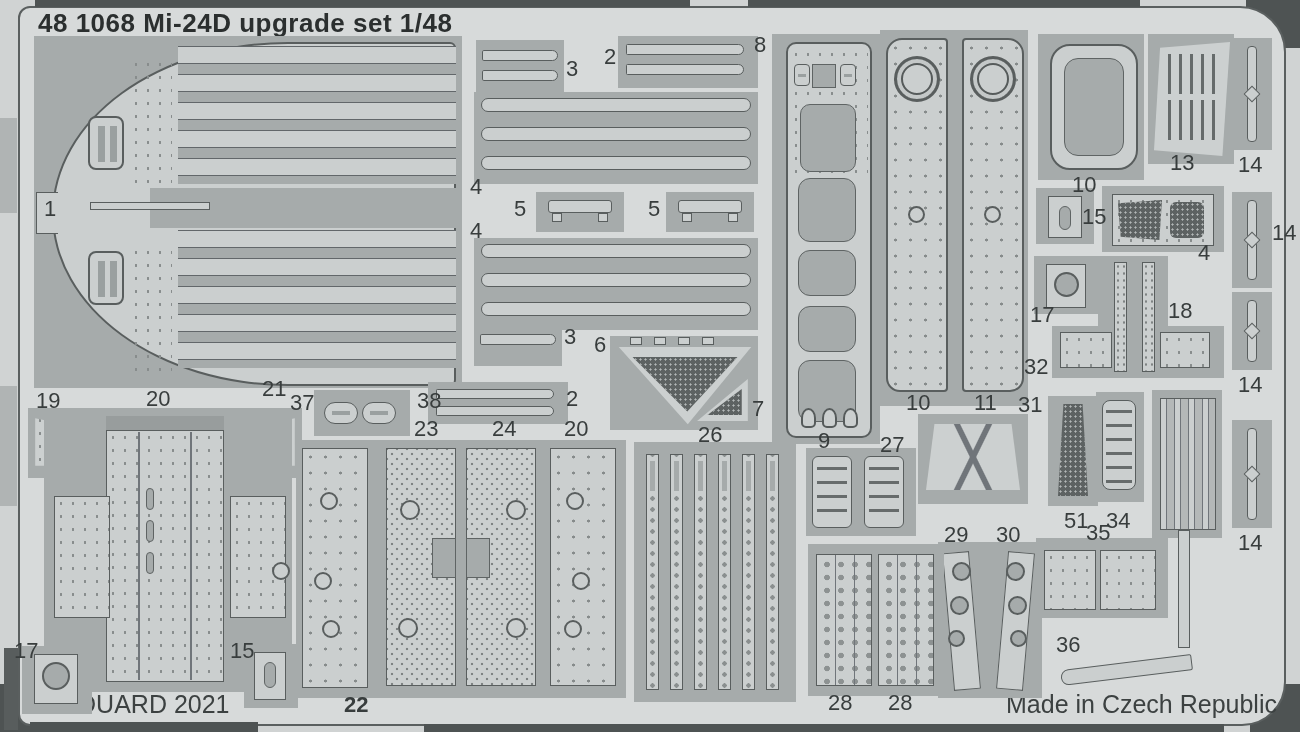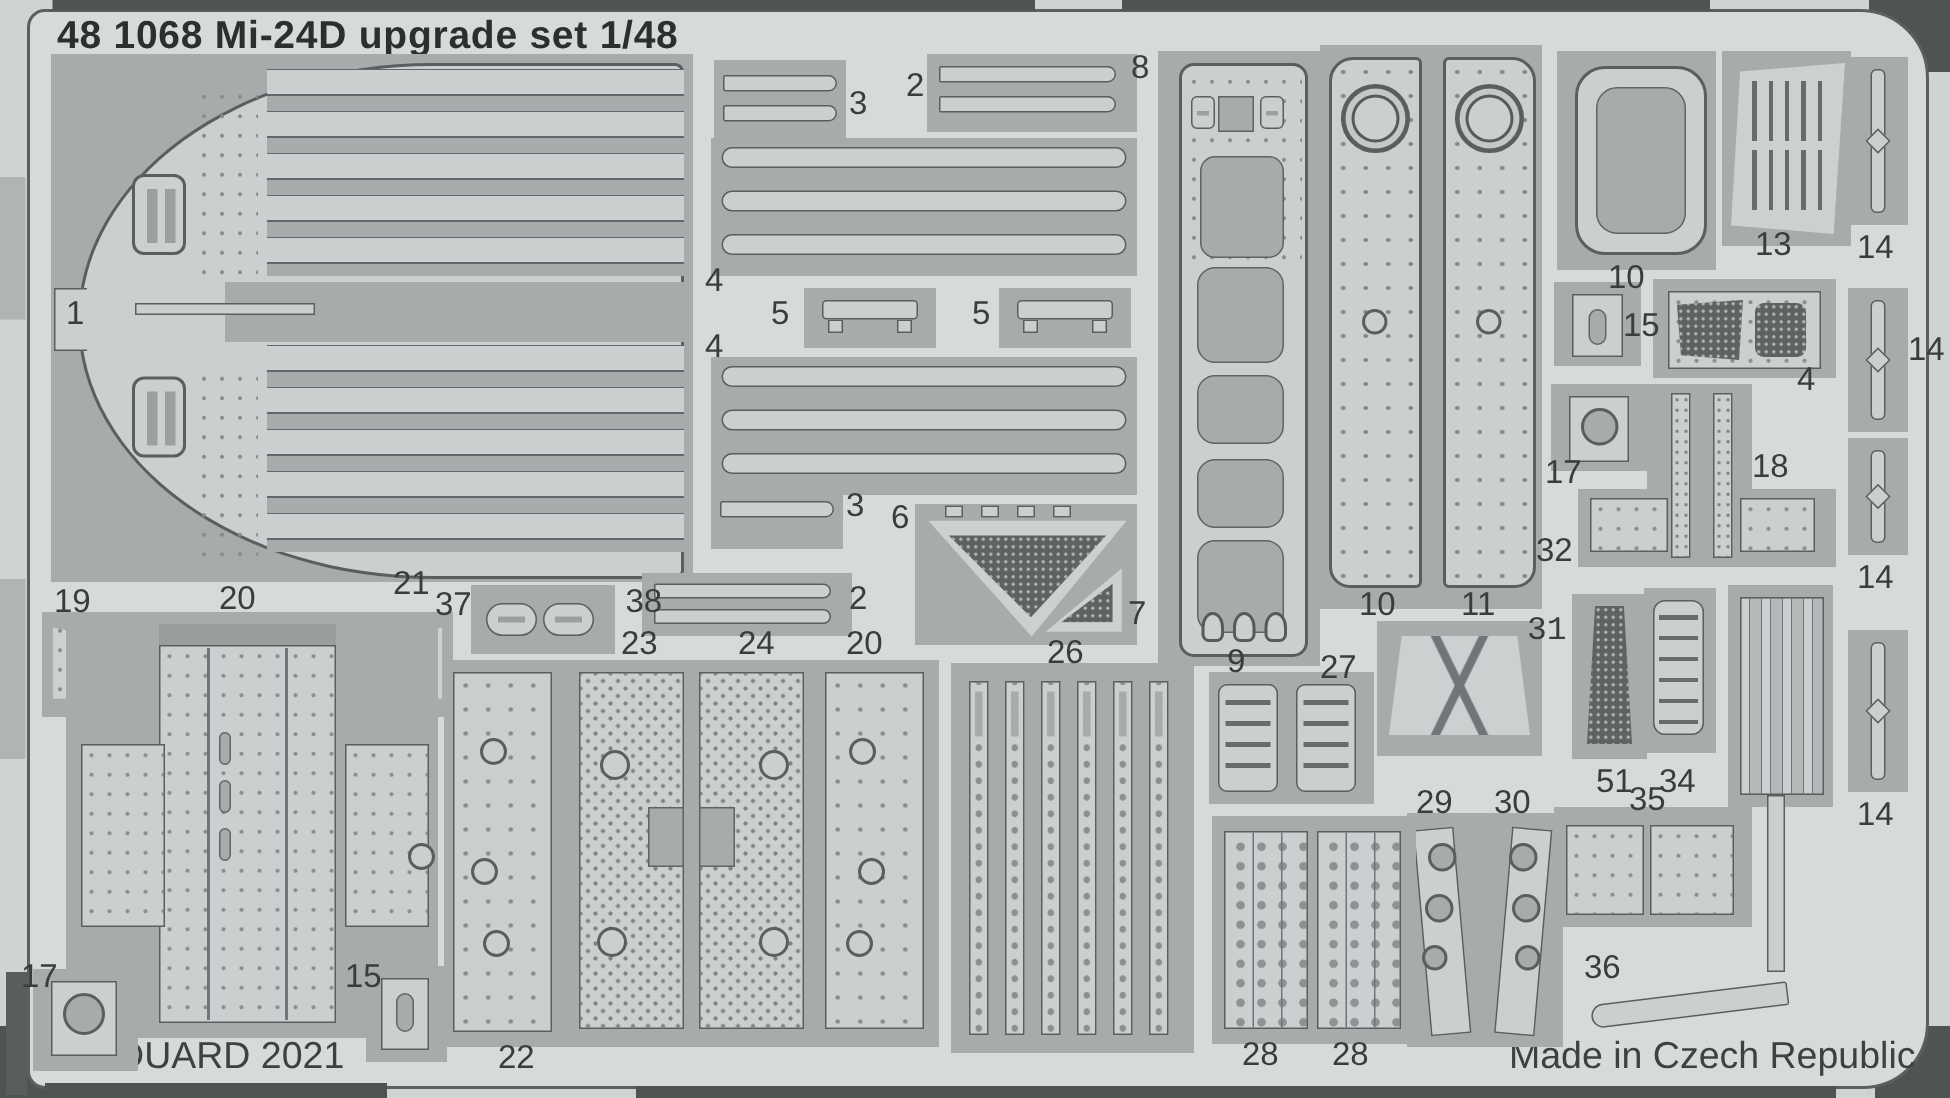--- a/index.html
+++ b/index.html
@@ -319,36 +319,36 @@
   <div class="lbl" style="left:1170px;top:152px;">13</div>
   <div class="lbl" style="left:1238px;top:154px;">14</div>
   <div class="lbl" style="left:1272px;top:222px;">14</div>
   <div class="lbl" style="left:1238px;top:374px;">14</div>
   <div class="lbl" style="left:1238px;top:532px;">14</div>
   <div class="lbl" style="left:1082px;top:206px;">15</div>
   <div class="lbl" style="left:1198px;top:242px;">4</div>
   <div class="lbl" style="left:1030px;top:304px;">17</div>
   <div class="lbl" style="left:1168px;top:300px;">18</div>
   <div class="lbl" style="left:1024px;top:356px;">32</div>
-  <div class="lbl" style="left:1018px;top:410px;font-family:Liberation Mono, monospace;">31</div>
+  <div class="lbl" style="left:1018px;top:394px;">31</div>
   <div class="lbl" style="left:36px;top:390px;">19</div>
   <div class="lbl" style="left:146px;top:388px;">20</div>
   <div class="lbl" style="left:262px;top:378px;">21</div>
   <div class="lbl" style="left:290px;top:392px;">37</div>
   <div class="lbl" style="left:417px;top:390px;">38</div>
   <div class="lbl" style="left:414px;top:418px;">23</div>
   <div class="lbl" style="left:492px;top:418px;">24</div>
   <div class="lbl" style="left:564px;top:418px;">20</div>
   <div class="lbl" style="left:698px;top:424px;">26</div>
   <div class="lbl" style="left:880px;top:434px;">27</div>
   <div class="lbl" style="left:944px;top:524px;">29</div>
   <div class="lbl" style="left:996px;top:524px;">30</div>
   <div class="lbl" style="left:1064px;top:510px;">51</div>
   <div class="lbl" style="left:1106px;top:510px;">34</div>
   <div class="lbl" style="left:1086px;top:522px;">35</div>
   <div class="lbl" style="left:828px;top:692px;">28</div>
   <div class="lbl" style="left:888px;top:692px;">28</div>
   <div class="lbl" style="left:1056px;top:634px;">36</div>
-  <div class="lbl" style="left:332px;top:694px;">22</div>
+  <div class="lbl" style="left:344px;top:694px;font-weight:bold;">22</div>
   <div class="lbl" style="left:230px;top:640px;">15</div>
   <div class="lbl" style="left:14px;top:640px;">17</div>
 
 </div>
 
 </body></html>

